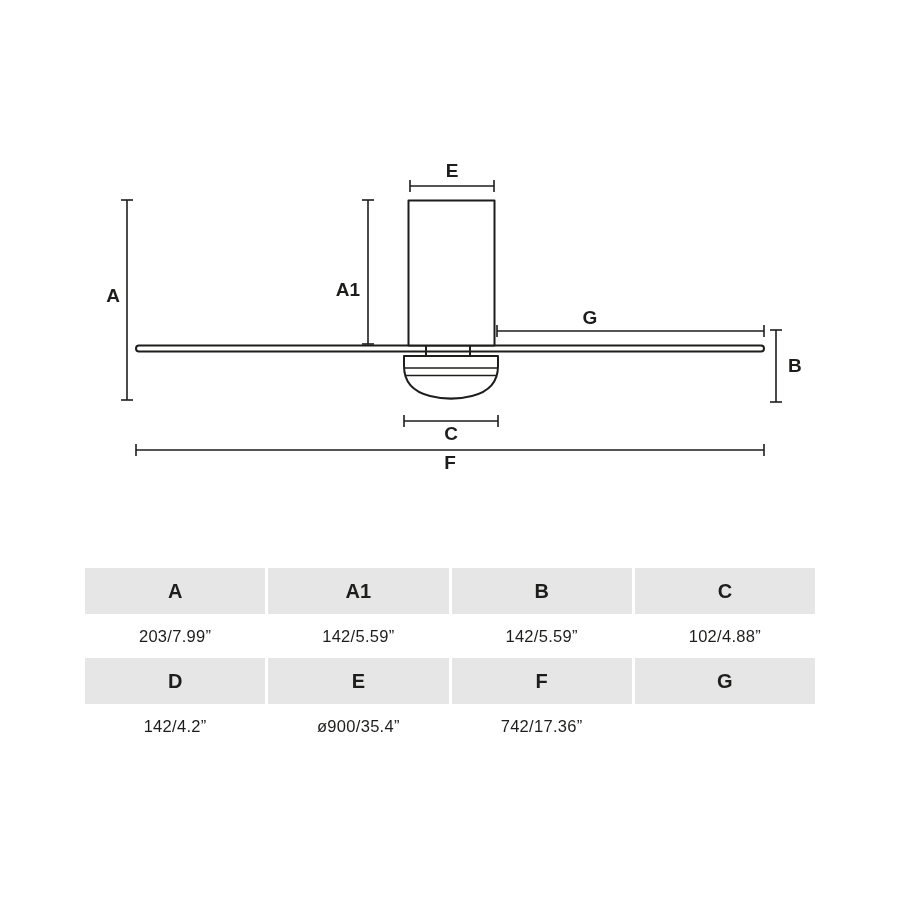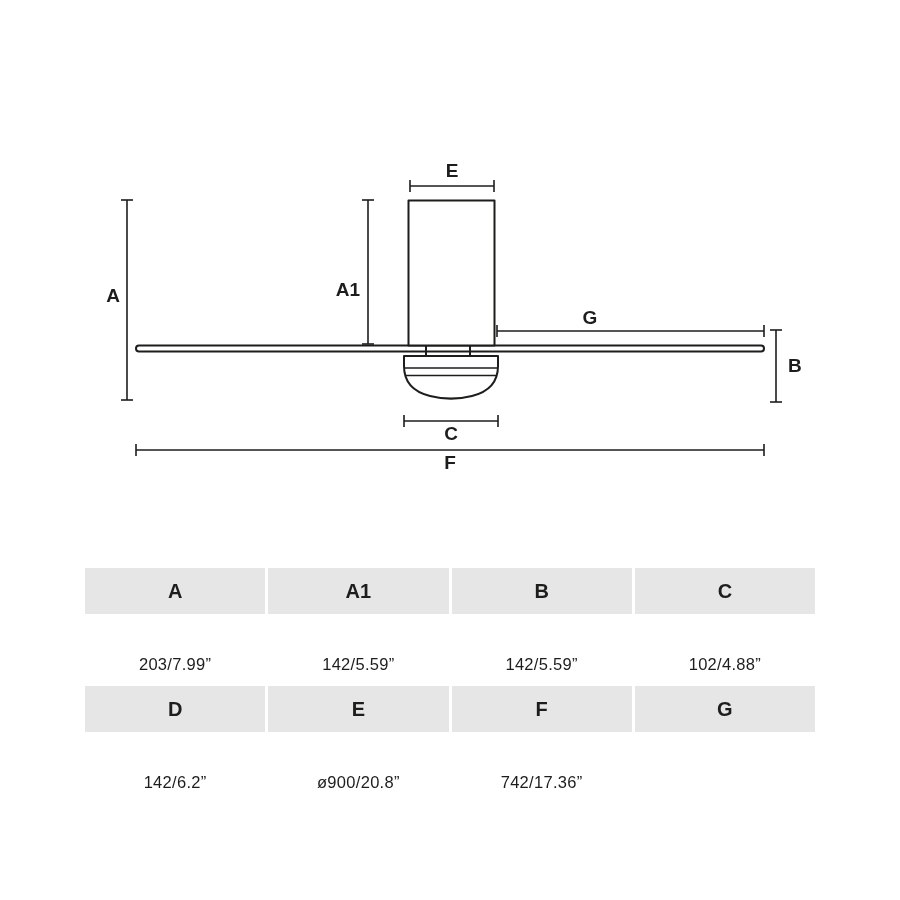--- a/index.html
+++ b/index.html
@@ -51,21 +51,20 @@
   .spec-table .vcell {
     background: #ffffff;
     height: 44px;
     display: flex;
     align-items: center;
     justify-content: center;
     font-weight: normal;
     font-size: 16.5px;
     color: #1d1d1b;
     letter-spacing: 0.3px;
-    margin-top: 28px;
   }
 </style>
 </head>
 <body>
 
 <div class="page">
 
   <div class="diagram-wrap">
     <svg width="900" height="520" viewBox="0 0 900 520" xmlns="http://www.w3.org/2000/svg">
 
@@ -148,18 +147,18 @@
     <div class="vcell">203/7.99”</div>
     <div class="vcell">142/5.59”</div>
     <div class="vcell">142/5.59”</div>
     <div class="vcell">102/4.88”</div>
 
     <div class="hcell">D</div>
     <div class="hcell">E</div>
     <div class="hcell">F</div>
     <div class="hcell">G</div>
 
-    <div class="vcell">142/6.2”</div>
-    <div class="vcell">ø900/20.8”</div>
+    <div class="vcell">142/4.2”</div>
+    <div class="vcell">ø900/35.4”</div>
     <div class="vcell">742/17.36”</div>
   </div>
 
 </div>
 
 </body></html>

